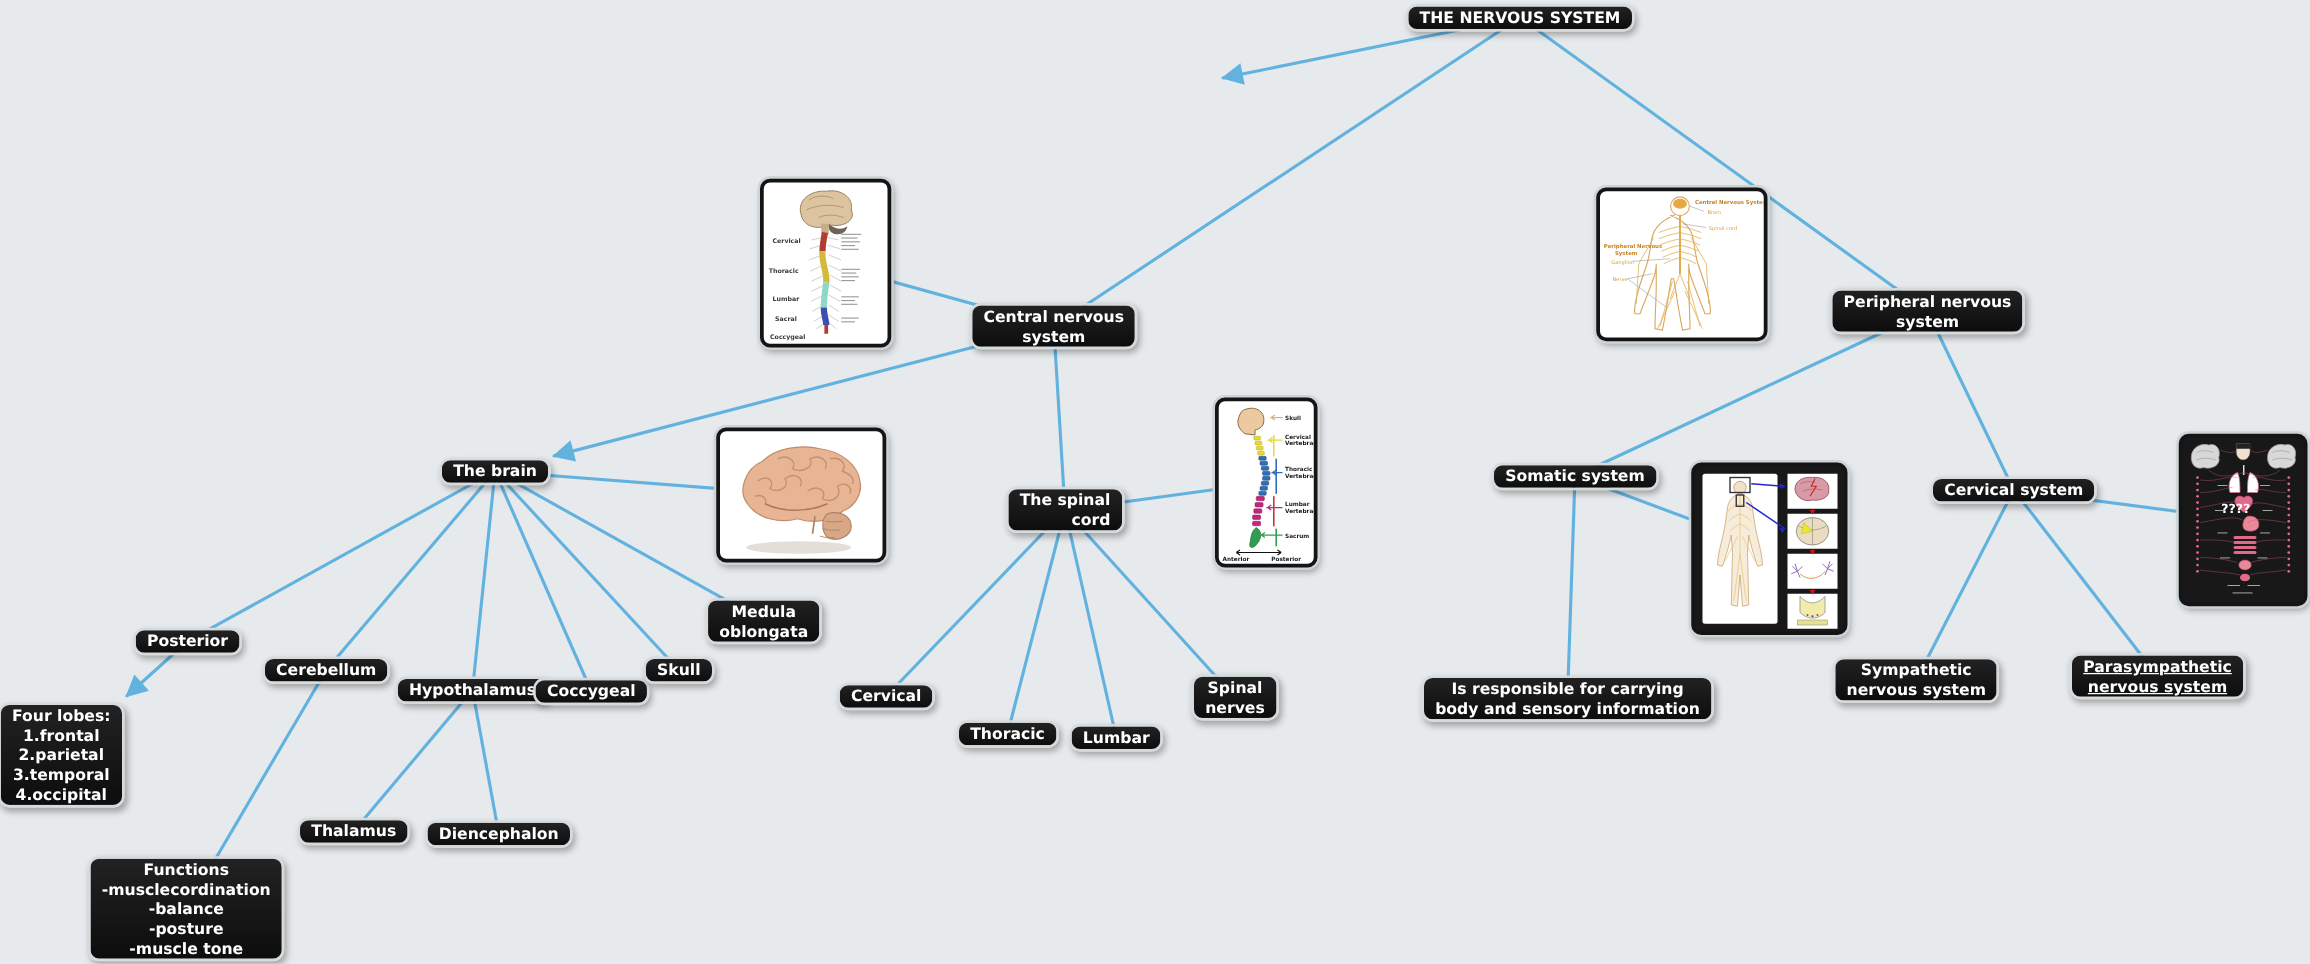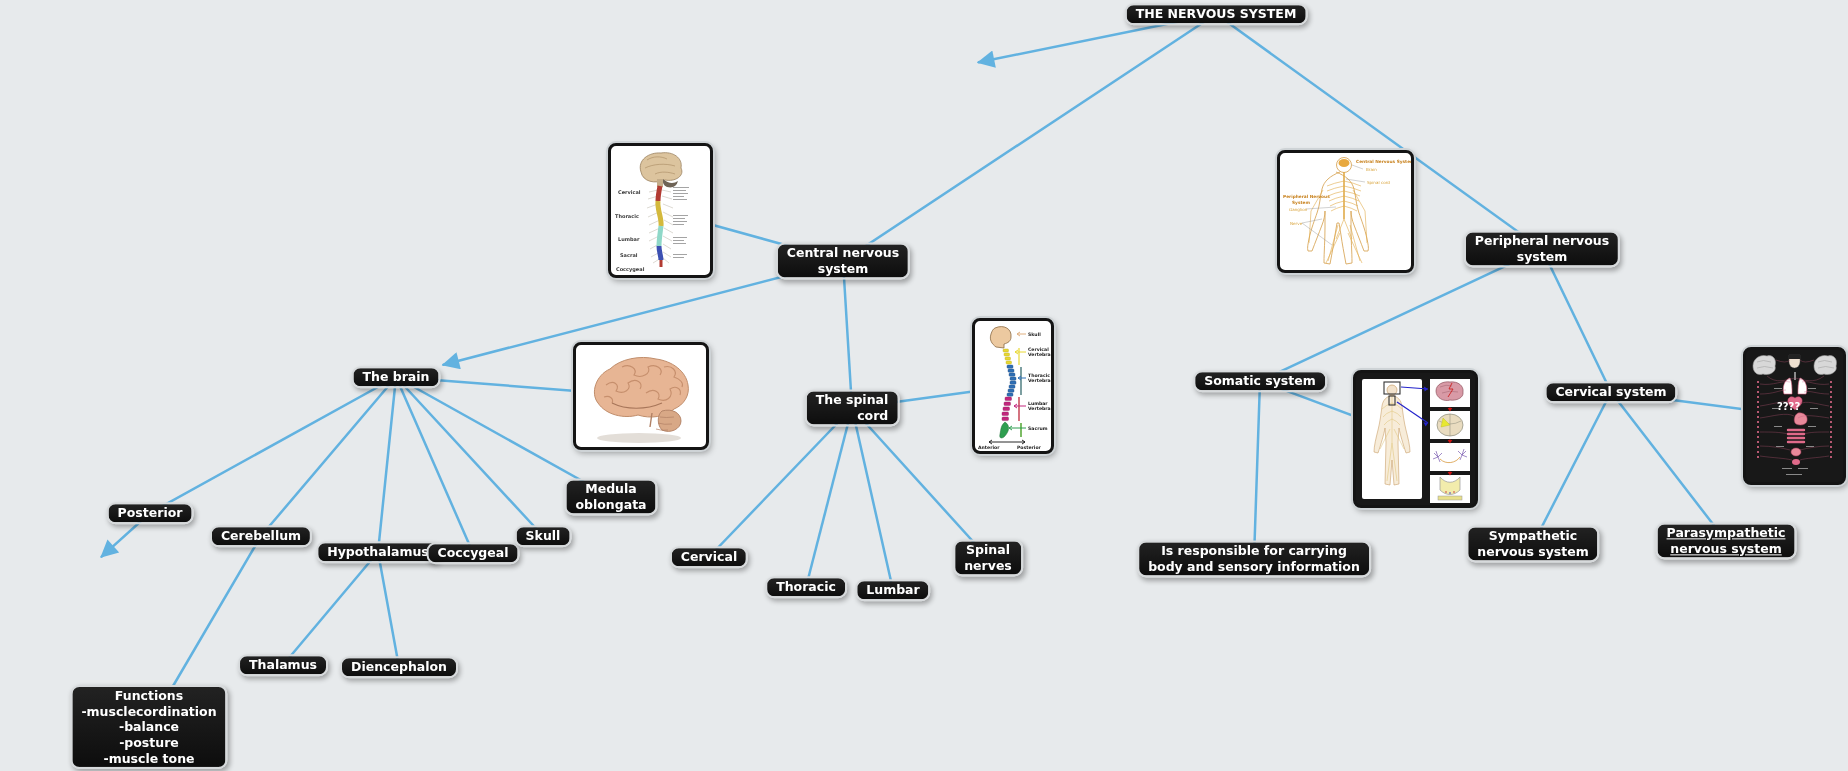--- a/index.html
+++ b/index.html
@@ -345,20 +345,25 @@
 cord</div>
     <div class="node" style="left: 1260px; top: 381px;">Somatic system</div>
     <div class="node" style="left: 1611px; top: 392px;">Cervical system</div>
     <div class="node" style="left: 611px; top: 497px;">Medula
 oblongata</div>
     <div class="node" style="left: 150px; top: 513px;">Posterior</div>
     <div class="node" style="left: 261px; top: 536px;">Cerebellum</div>
     <div class="node" style="left: 378px; top: 552px;">Hypothalamus</div>
     <div class="node" style="left: 473px; top: 553px;">Coccygeal</div>
     <div class="node" style="left: 543px; top: 536px;">Skull</div>
+    <div class="node" style="left: 49px; top: 604px;">Four lobes:
+1.frontal
+2.parietal
+3.temporal
+4.occipital</div>
     <div class="node" style="left: 283px; top: 665px; text-align: center;">Thalamus</div>
     <div class="node" style="left: 399px; top: 667px;">Diencephalon</div>
     <div class="node" style="left: 149px; top: 727px;">Functions
 -musclecordination
 -balance
 -posture
 -muscle tone</div>
     <div class="node" style="left: 709px; top: 557px;">Cervical</div>
     <div class="node" style="left: 806px; top: 587px;">Thoracic</div>
     <div class="node" style="left: 893px; top: 590px;">Lumbar</div>

